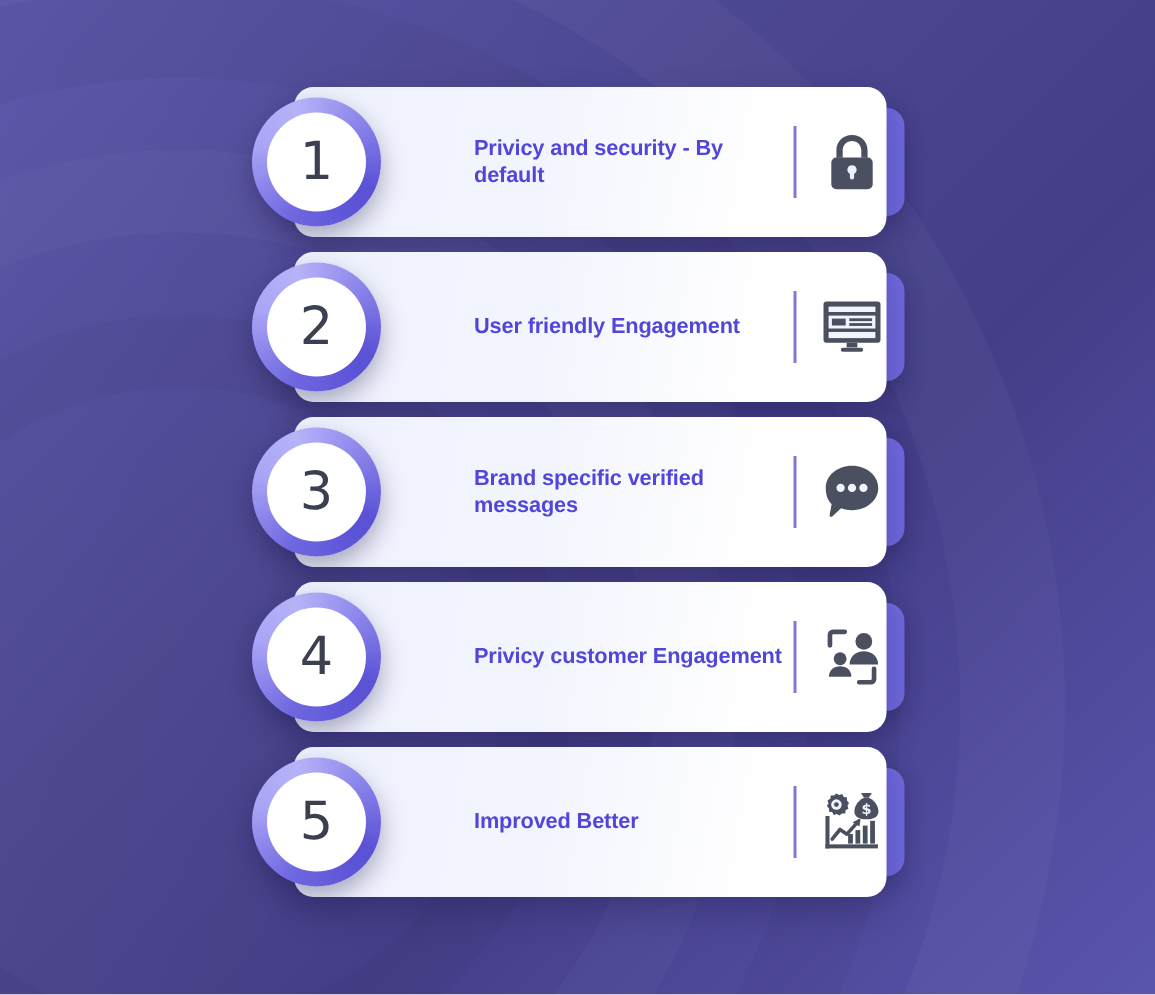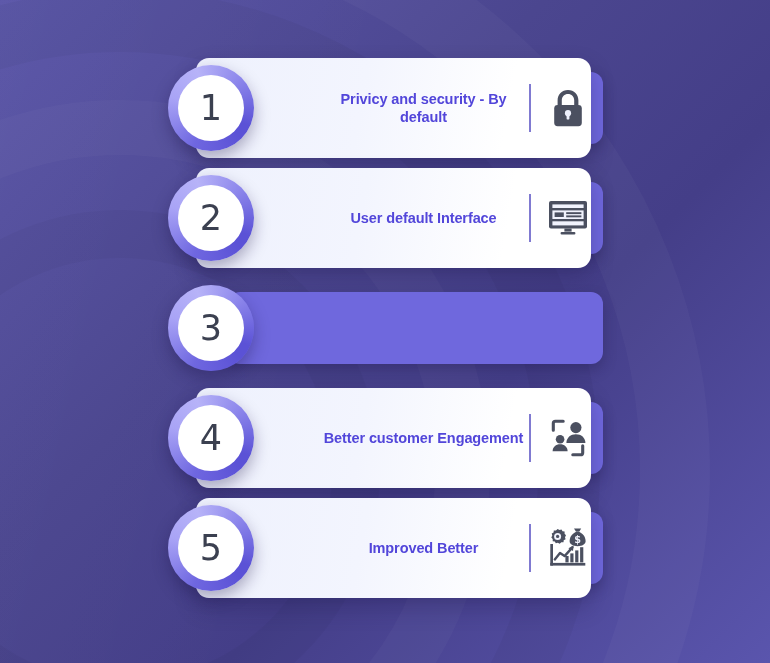--- a/index.html
+++ b/index.html
@@ -114,21 +114,20 @@
 
   .label {
     position:absolute;
     left:120px;
     width:215px;
     font-size:14.5px;
     font-weight:bold;
     color:#5246da;
     letter-spacing:-0.1px;
     line-height:1.25;
-    text-align:center;
   }
 
   .divider {
     position:absolute;
     left:333px; top:26px;
     width:2px; height:48px;
     background:#6a63c9;
     opacity:0.85;
   }
 
@@ -173,21 +172,21 @@
       <div class="numwrap">
         <div class="numinner">
           <span class="numtext">1</span>
         </div>
       </div>
     </div>
 
     <div class="row">
       <div class="backplate"></div>
       <div class="card">
-        <div class="label">User default Interface</div>
+        <div class="label">User friendly Engagement</div>
         <div class="divider"></div>
         <div class="iconbox">
           <svg width="40" height="36" viewBox="0 0 40 36" fill="currentColor">
             <rect x="1" y="1" width="38" height="27.5" rx="2"></rect>
             <rect x="4.4" y="4.4" width="31.2" height="3.6" fill="#f1f3fd"></rect>
             <rect x="4.4" y="10.4" width="31.2" height="8.6" fill="#f1f3fd"></rect>
             <rect x="6.6" y="12.4" width="9.2" height="4.6" fill="currentColor"></rect>
             <rect x="18.2" y="12.2" width="15.2" height="1.9" fill="currentColor"></rect>
             <rect x="18.2" y="15.4" width="15.2" height="1.9" fill="currentColor"></rect>
             <rect x="4.4" y="21.3" width="31.2" height="4.1" fill="#f1f3fd"></rect>
@@ -198,31 +197,43 @@
       </div>
       <div class="numwrap">
         <div class="numinner">
           <span class="numtext">2</span>
         </div>
       </div>
     </div>
 
     <div class="row">
       <div class="backplate"></div>
+      <div class="card">
+        <div class="label">Brand specific verified messages</div>
+        <div class="divider"></div>
+        <div class="iconbox">
+          <svg width="38" height="38" viewBox="0 0 38 38" fill="currentColor">
+            <path d="M19 1.5 C28.7 1.5 36.5 8.1 36.5 16.3 C36.5 24.5 28.7 31.1 19 31.1 C16.4 31.1 13.9 30.6 11.7 29.8 L6.0 35.2 C5.2 36.0 3.9 35.3 4.1 34.2 L5.4 27.1 C2.6 24.3 1.5 20.5 1.5 16.3 C1.5 8.1 9.3 1.5 19 1.5 Z"></path>
+            <circle cx="11.4" cy="16.3" r="2.75" fill="#f1f3fd"></circle>
+            <circle cx="19.0" cy="16.3" r="2.75" fill="#f1f3fd"></circle>
+            <circle cx="26.6" cy="16.3" r="2.75" fill="#f1f3fd"></circle>
+          </svg>
+        </div>
+      </div>
       <div class="numwrap">
         <div class="numinner">
           <span class="numtext">3</span>
         </div>
       </div>
     </div>
 
     <div class="row">
       <div class="backplate"></div>
       <div class="card">
-        <div class="label">Better customer Engagement</div>
+        <div class="label">Privicy customer Engagement</div>
         <div class="divider"></div>
         <div class="iconbox">
           <svg width="38" height="38" viewBox="0 0 38 38" fill="currentColor">
             <path d="M14.2 2.2 H6.4 C5.2 2.2 4.3 3.1 4.3 4.3 V11.2" fill="none" stroke="currentColor" stroke-width="3.1" stroke-linecap="round"></path>
             <path d="M23.8 35.8 H31.6 C32.8 35.8 33.7 34.9 33.7 33.7 V26.8" fill="none" stroke="currentColor" stroke-width="3.1" stroke-linecap="round"></path>
             <circle cx="26.9" cy="8.6" r="5.6"></circle>
             <path d="M17.4 24.0 C17.4 18.6 21.7 15.2 26.9 15.2 C32.1 15.2 36.4 18.6 36.4 24.0 Z"></path>
             <circle cx="11.1" cy="20.2" r="4.3"></circle>
             <path d="M3.6 32.2 C3.6 27.9 6.9 25.2 11.1 25.2 C15.3 25.2 18.6 27.9 18.6 32.2 Z"></path>
           </svg>

